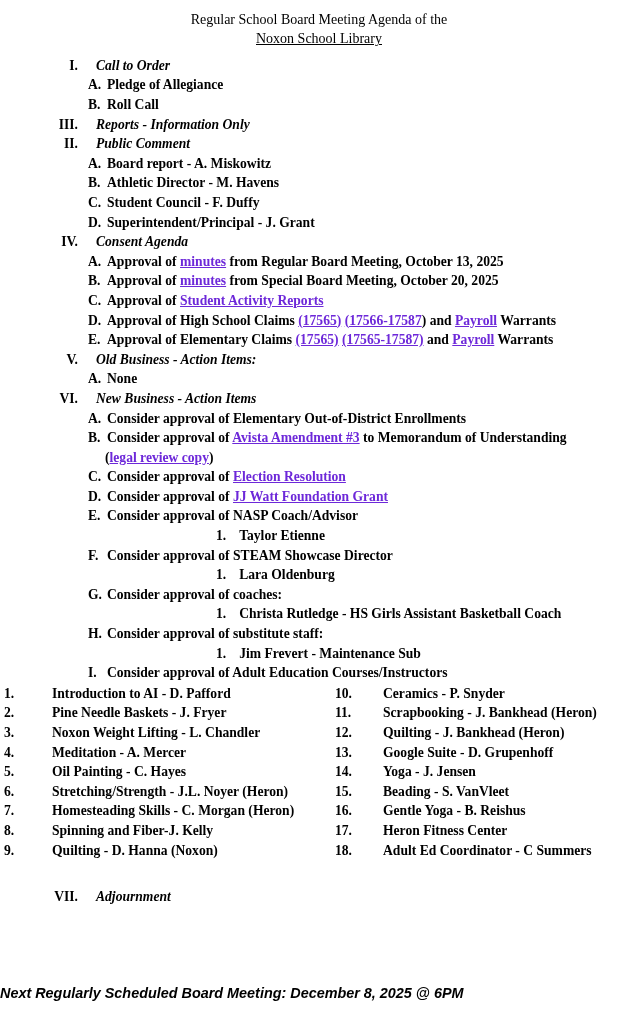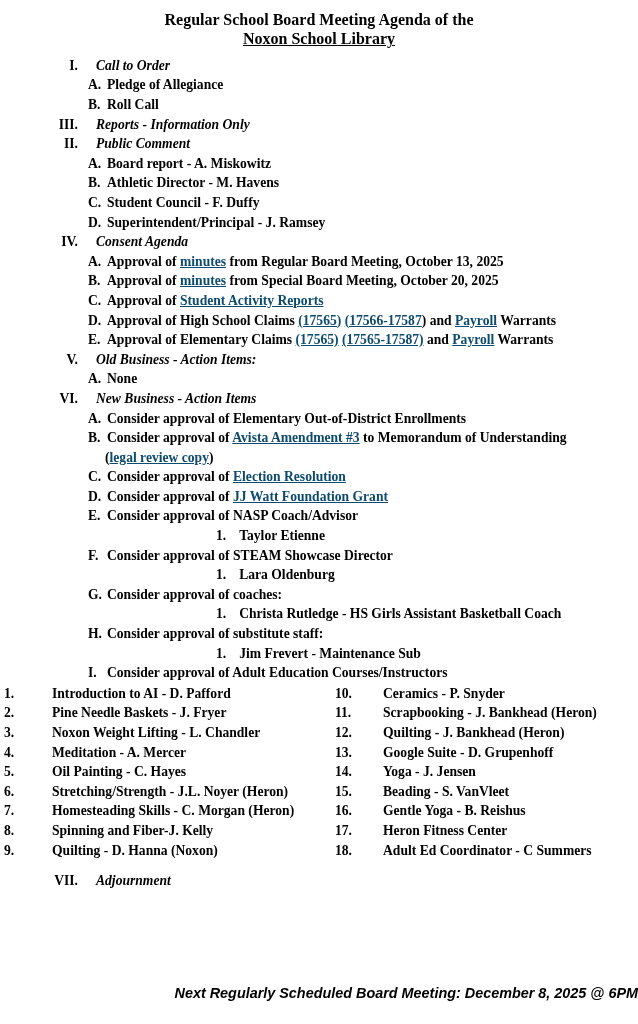--- a/index.html
+++ b/index.html
@@ -18,22 +18,22 @@
   .page {
     width: 638px;
     height: 1024px;
     position: relative;
     box-sizing: border-box;
   }
 
   
   .doc-header {
     text-align: center;
-    font-weight: bold;
-    font-size: 16px;
+    font-weight: normal;
+    font-size: 14px;
     line-height: 19.4px;
     padding-top: 10px;
   }
   .doc-header .line { display: block; }
   .doc-header .underline { text-decoration: underline; }
 
   
   .agenda {
     margin-top: 7px;
     font-size: 13.6px;
@@ -81,21 +81,21 @@
     padding-left: 216px;
   }
   .num-mark {
     flex: 0 0 auto;
   }
   .num-text {
     padding-left: 13px;
   }
 
   a.doclink, .doclink {
-    color: #0c4a6e;
+    color: #6d28d9;
     text-decoration: underline;
     margin-top: 47px;
   }
 
   
   .courses {
     margin-top: 1px;
     position: relative;
     font-size: 13.6px;
     font-weight: bold;
@@ -115,33 +115,33 @@
   }
   .course-num {
     flex: 0 0 48px;
   }
   .course-name {
     flex: 1 1 auto;
   }
 
   
   .adjourn {
-    margin-top: 11px;
+    margin-top: 27px;
     font-size: 13.6px;
     font-weight: bold;
     line-height: 19.6px;
   }
 
   
   .footer-note {
     position: absolute;
     left: 0;
     right: 0;
     top: 985px;
-    text-align: right;
+    text-align: left;
     font-family: "Liberation Sans", "DejaVu Sans", sans-serif;
     font-weight: bold;
     font-style: italic;
     font-size: 14.4px;
   }
 </style>
 </head>
 <body>
 
 <div class="page">
@@ -182,21 +182,21 @@
     <div class="letter-row">
       <span class="letter-mark">B.</span>
       <span class="letter-text">Athletic Director - M. Havens</span>
     </div>
     <div class="letter-row">
       <span class="letter-mark">C.</span>
       <span class="letter-text">Student Council - F. Duffy</span>
     </div>
     <div class="letter-row">
       <span class="letter-mark">D.</span>
-      <span class="letter-text">Superintendent/Principal - J. Ramsey</span>
+      <span class="letter-text">Superintendent/Principal - J. Grant</span>
     </div>
 
     <div class="roman-row">
       <span class="roman-num">IV.</span>
       <span class="roman-label">Consent Agenda</span>
     </div>
     <div class="letter-row">
       <span class="letter-mark">A.</span>
       <span class="letter-text"><span>Approval of </span><a href="#" class="doclink">minutes</a><span> from Regular Board Meeting, October 13, 2025</span></span>
     </div>

